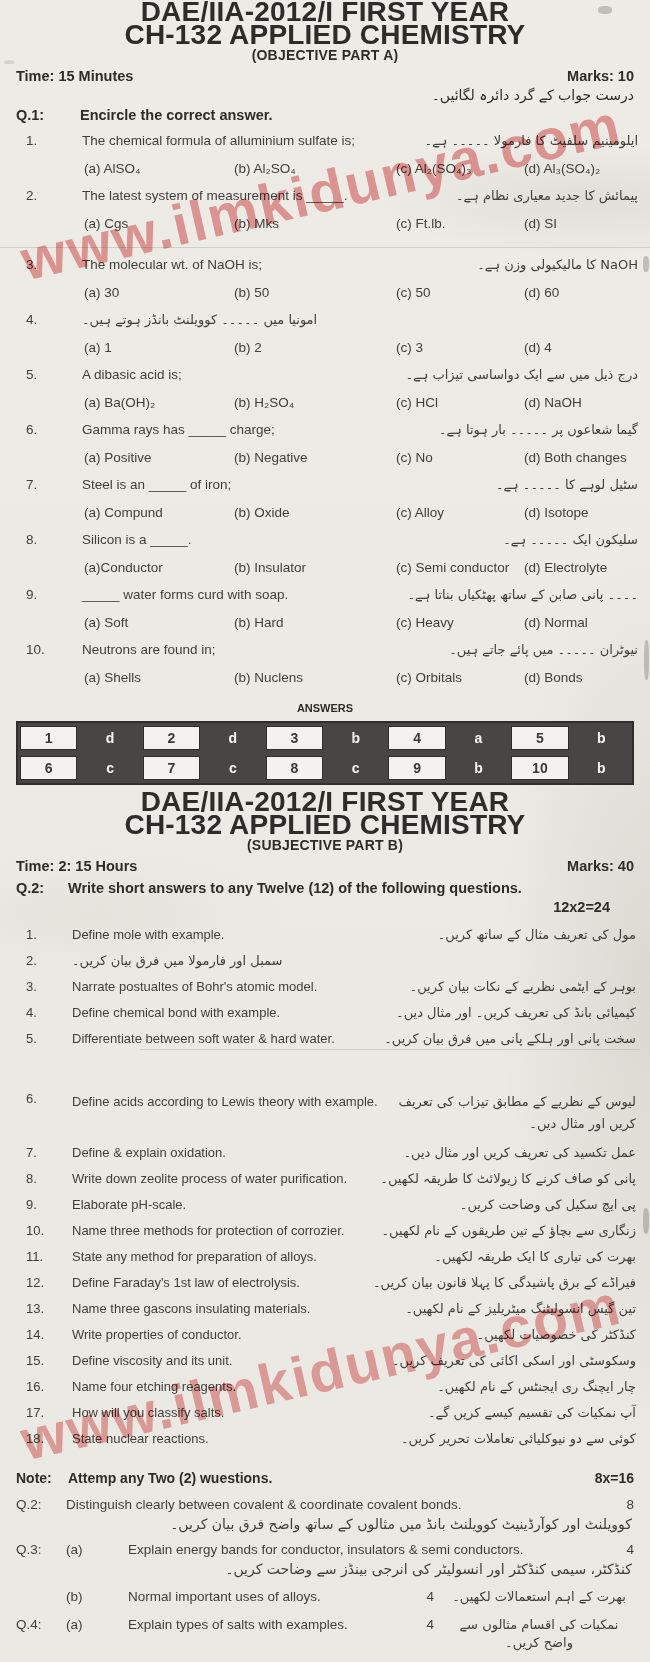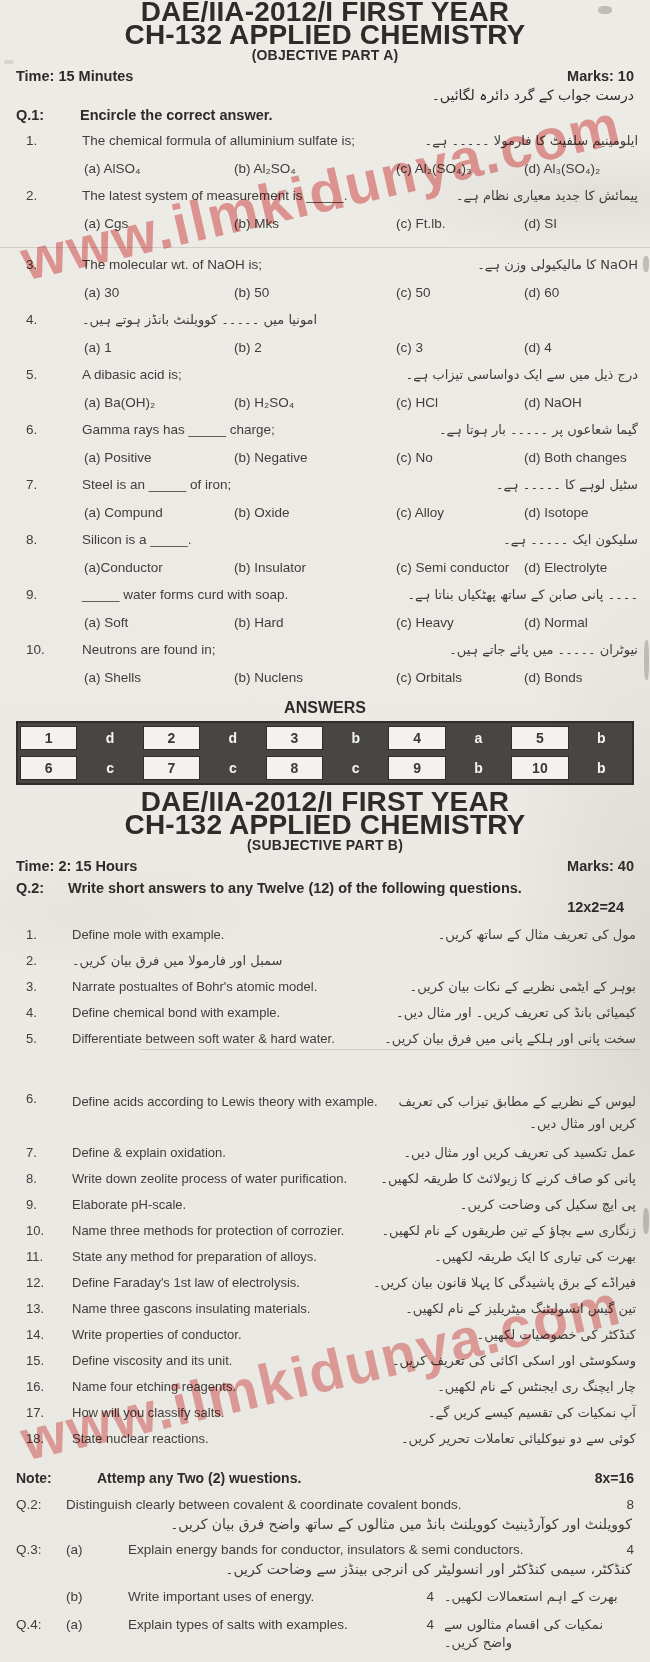--- a/index.html
+++ b/index.html
@@ -29,50 +29,50 @@
   .mcq-num{width:56px;}
   .mcq-text{flex:1;}
   .mcq-urdu{font-size:13px;text-align:right;max-width:265px;line-height:16px;}
   .mcq-opts{display:flex;padding-left:84px;height:27px;font-size:13.5px;}
   .opt-a{width:150px;}
   .opt-b{width:162px;}
   .opt-c{width:128px;}
   .opt-d{flex:1;}
   .mcq-list > div.mcq:nth-of-type(3){margin-top:14px;}
 
-  .ans-heading{text-align:center;font-weight:bold;font-size:16px;color:#2d2c29;margin-top:2px;line-height:18px;}
+  .ans-heading{text-align:center;font-weight:bold;font-size:11px;color:#2d2c29;margin-top:2px;line-height:18px;}
   .ans-table{margin:4px 16px 0 16px;border:2px solid #2f2e2c;background:#474645;
     display:grid;grid-template-columns:repeat(10,1fr);grid-auto-rows:30px;}
   .ans-n{background:#f3f2ee;margin:3px 2px;border:1px solid #2f2e2c;text-align:center;
     font-weight:bold;font-size:14px;line-height:22px;color:#3a3936;}
   .ans-a{color:#f5f4f0;text-align:center;font-weight:bold;font-size:14px;line-height:30px;}
 
   .partb-head{margin-top:5px;}
-  .marks-line{text-align:right;padding-right:26px;font-weight:bold;font-size:14.5px;color:#2d2c29;line-height:19px;}
+  .marks-line{text-align:right;padding-right:40px;font-weight:bold;font-size:14.5px;color:#2d2c29;line-height:19px;}
 
   .shortq{display:flex;padding:0 14px 0 26px;height:26px;font-size:13px;align-items:flex-start;}
   .shortq-num{width:46px;}
   .shortq-text{flex:1;}
   .shortq-urdu{font-size:13px;text-align:right;max-width:305px;line-height:16px;}
   .shorts-top{margin-top:10px;}
   .shorts-bottom{margin-top:34px;}
   .shorts-bottom > div.shortq:nth-of-type(1){height:auto;min-height:50px;margin-bottom:4px;}
   .shorts-bottom > div.shortq:nth-of-type(1) .shortq-text{max-width:380px;flex:none;line-height:22px;text-align:center;}
   .shorts-bottom > div.shortq:nth-of-type(1) .shortq-urdu{flex:1;max-width:none;line-height:22px;}
 
-  .note-row{display:flex;padding:0 16px;font-weight:bold;font-size:14px;color:#2d2c29;margin-top:12px;line-height:19px;gap:29px;}
+  .note-row{display:flex;padding:0 16px;font-weight:bold;font-size:14px;color:#2d2c29;margin-top:12px;line-height:19px;}
   .note-label{width:52px;}
   .note-text{flex:1;}
 
   .lq-row{display:flex;padding:0 16px;font-size:13.5px;margin-top:8px;line-height:18px;}
   .lq-label{width:50px;}
   .lq-sub{width:62px;}
   .lq-text{flex:1;}
   .lq-marks{width:26px;text-align:right;}
-  .lq-urdu-inline{width:200px;text-align:left;font-size:13px;padding-left:10px;box-sizing:border-box;}
+  .lq-urdu-inline{width:200px;text-align:center;font-size:13px;padding-left:10px;box-sizing:border-box;}
   .lq-urdu-line{direction:rtl;text-align:right;padding:0 18px;font-family:"DejaVu Sans",sans-serif;
     font-size:14px;margin-top:2px;line-height:17px;}
 
   .wm{position:absolute;font-weight:bold;font-size:57px;letter-spacing:2px;white-space:nowrap;
     transform:rotate(-13deg);transform-origin:left center;pointer-events:none;
     mix-blend-mode:multiply;z-index:5;}
   .scan-line{position:absolute;height:1px;background:rgba(125,122,115,.45);}
   .smudge{position:absolute;background:rgba(110,107,100,.35);border-radius:40%;}
 </style>
 </head>
@@ -430,21 +430,21 @@
     <span class="lq-label">Q.3:</span>
     <span class="lq-sub">(a)</span>
     <span class="lq-text">Explain energy bands for conductor, insulators &amp; semi conductors.</span>
     <span class="lq-marks">4</span>
   </div>
   <div class="lq-urdu-line">کنڈکٹر، سیمی کنڈکٹر اور انسولیٹر کی انرجی بینڈز سے وضاحت کریں۔</div>
 
   <div class="lq-row" style="margin-top:10px;">
     <span class="lq-label"></span>
     <span class="lq-sub">(b)</span>
-    <span class="lq-text">Write important uses of energy.</span>
+    <span class="lq-text">Normal important uses of alloys.</span>
     <span class="lq-marks">4</span>
     <span class="lq-urdu-inline urdu">بھرت کے اہم استعمالات لکھیں۔</span>
   </div>
 
   <div class="lq-row" style="margin-top:10px;">
     <span class="lq-label">Q.4:</span>
     <span class="lq-sub">(a)</span>
     <span class="lq-text">Explain types of salts with examples.</span>
     <span class="lq-marks">4</span>
     <span class="lq-urdu-inline urdu">نمکیات کی اقسام مثالوں سے واضح کریں۔</span>

